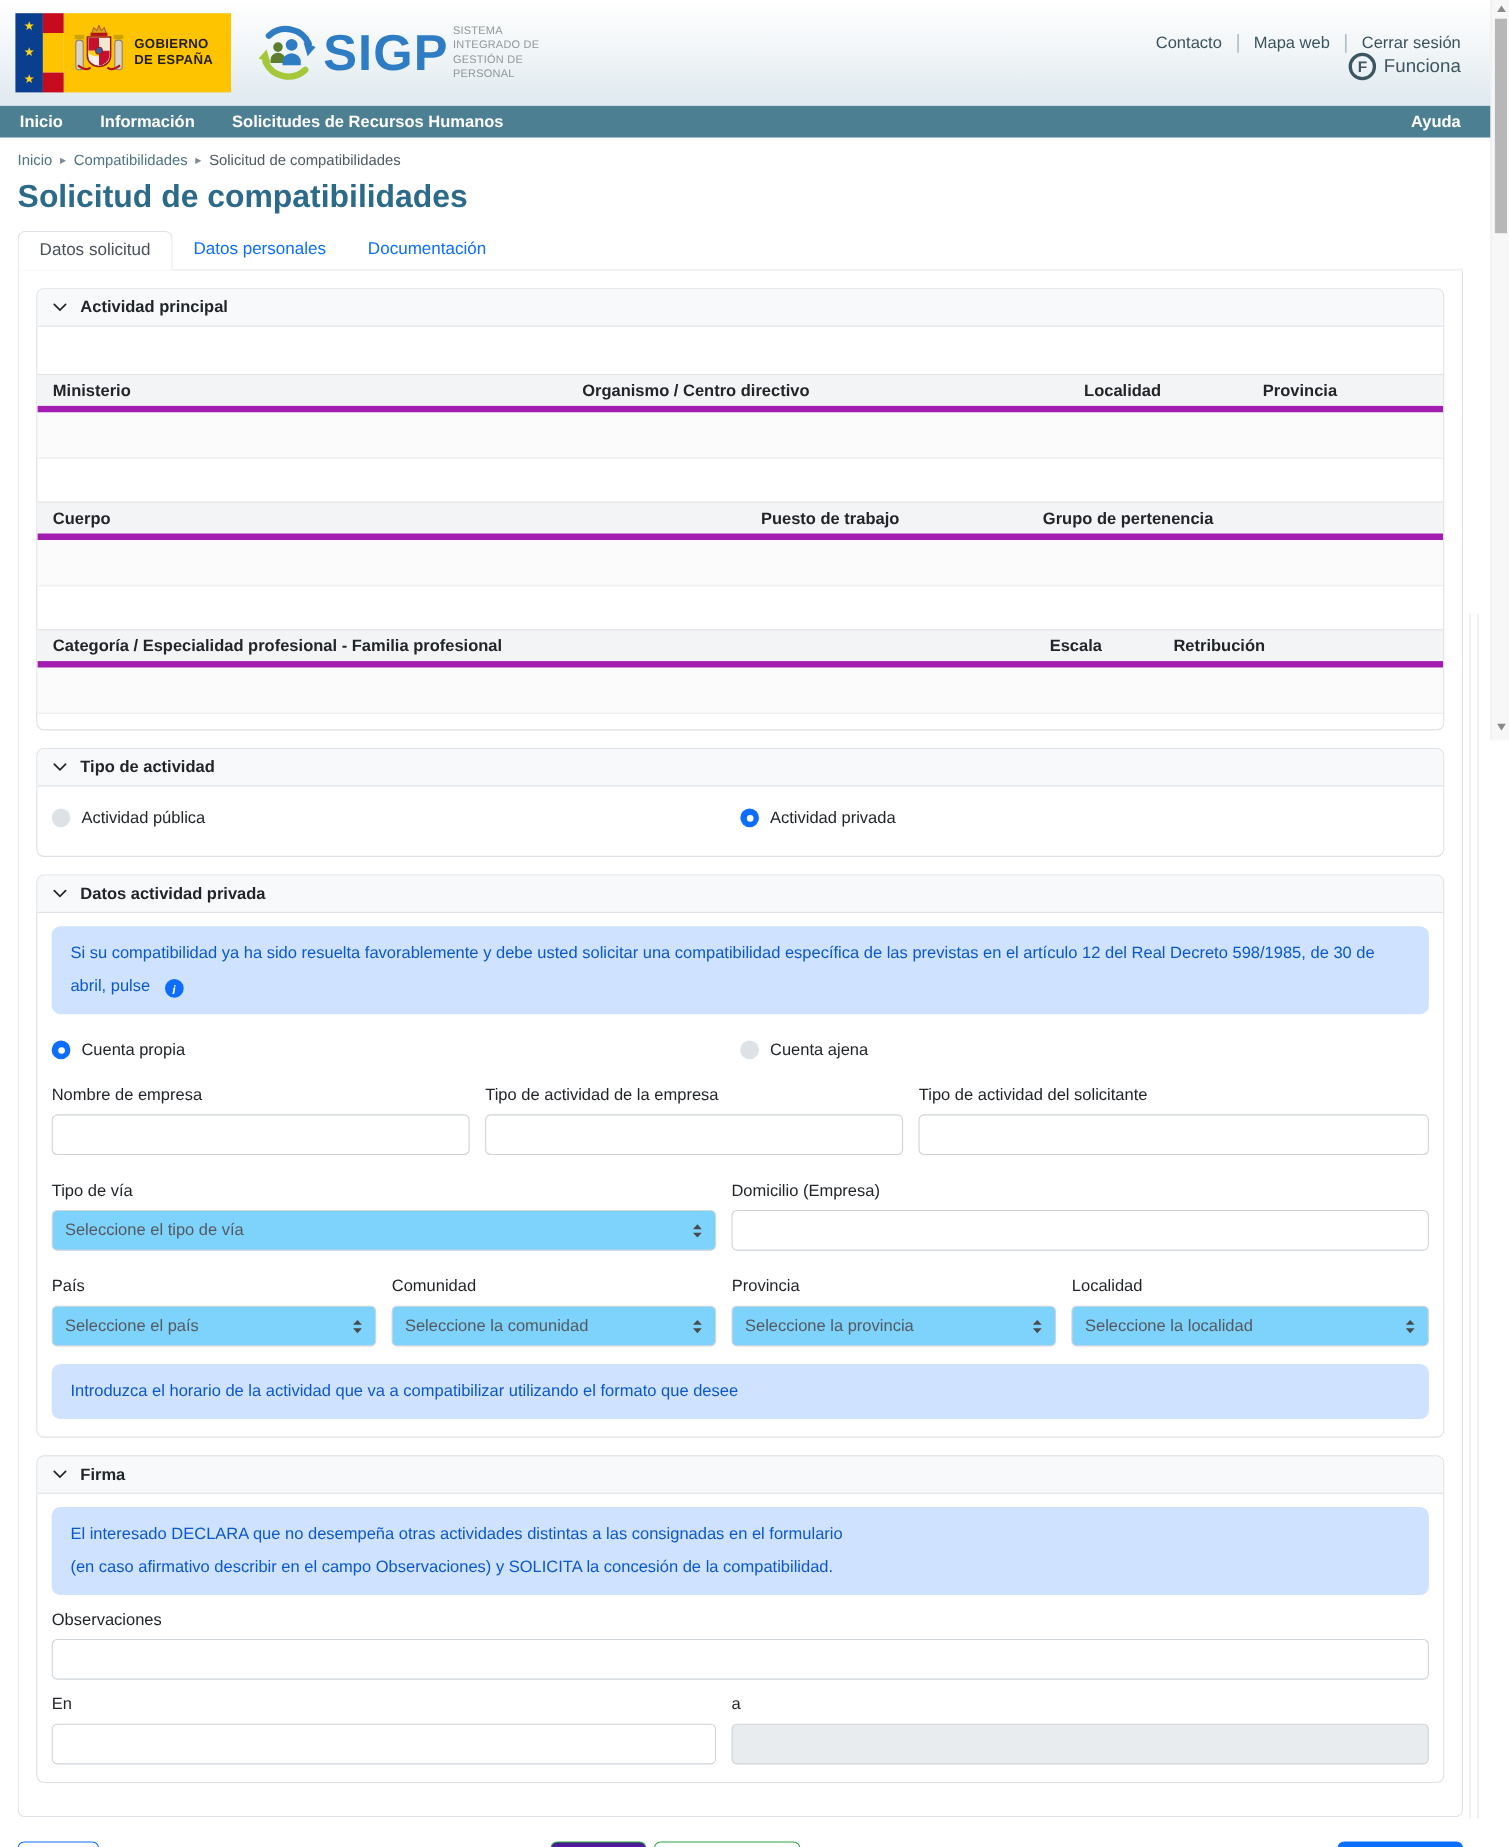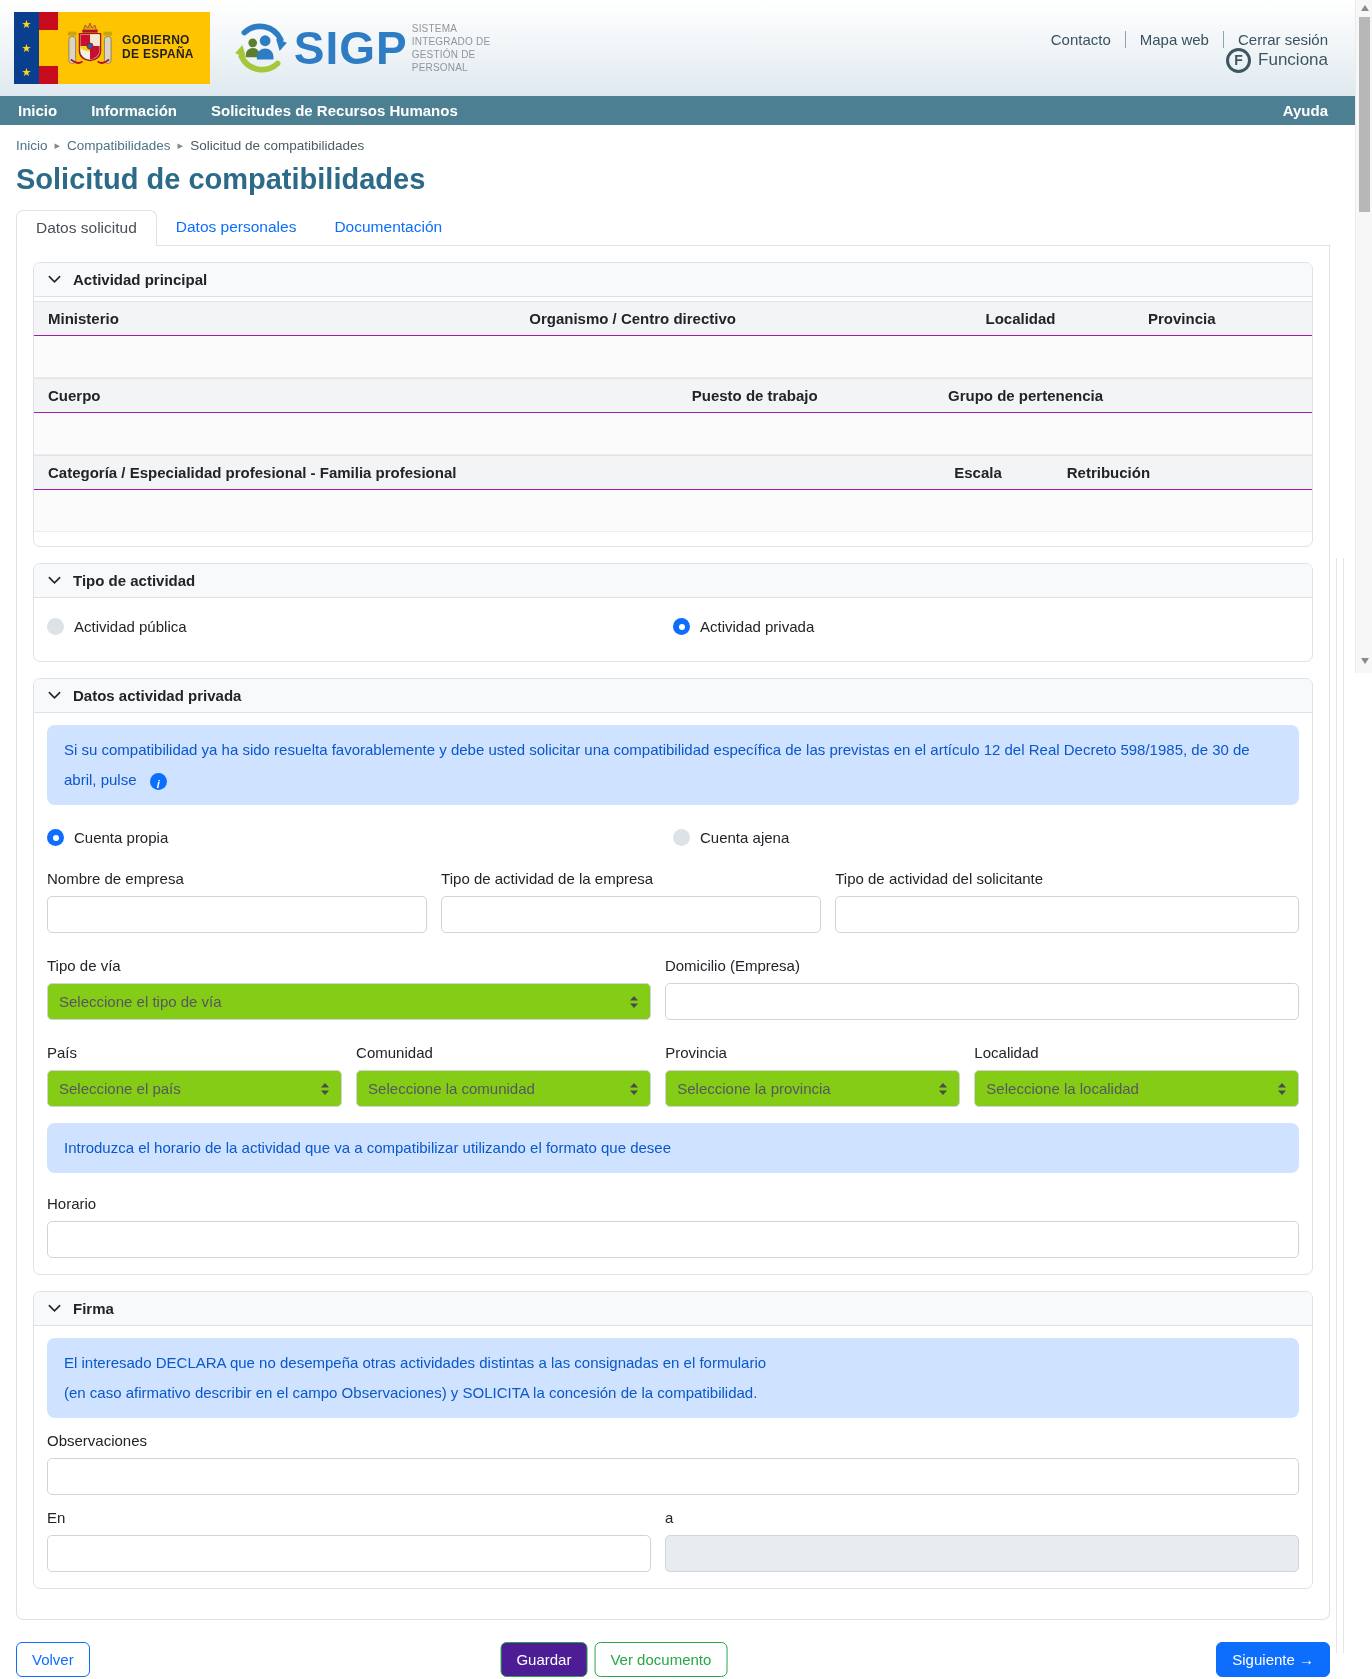--- a/index.html
+++ b/index.html
@@ -64,22 +64,22 @@
     padding:16px 16px 30px; display:flex; flex-direction:column; gap:16px; background:#fff; }
 
   .section { border:1px solid #dee2e6; border-radius:7px; overflow:hidden; background:#fff; }
   .section-header { background:#f8f9fa; border-bottom:1px solid #dee2e6; padding:8px 13px;
     display:flex; align-items:center; gap:11px; font-weight:bold; font-size:15px; cursor:pointer; }
   .section-body { padding:12px 13px 16px; }
 
   
   .table-body { padding:4px 0 14px; }
   .trow { display:grid; padding:0 14px; align-items:center; }
-  .thead { background:#f3f4f6; border-top:1px solid #e3e4e6; border-bottom:1px solid #a21caf;
-    min-height:35px; font-weight:bold; font-size:15px; }
+  .thead { background:#f3f4f6; border-top:1px solid #e3e4e6; border-bottom:6px solid #a21caf;
+    min-height:35px; font-weight:bold; font-size:15px;margin-top:39px; }
   .tdata { background:#fbfbfc; min-height:42px; border-bottom:1px solid #ededee; font-size:15px; }
   .cols-a { grid-template-columns:38.5% 36.5% 13% 12%; }
   .cols-b { grid-template-columns:51.5% 20.5% 28%; }
   .cols-c { grid-template-columns:72.5% 9% 18.5%; }
 
   
   .radios-2col { display:grid; grid-template-columns:1fr 1fr; padding:8px 0 10px; }
   .radio-row { display:flex; align-items:center; gap:10px; font-size:15px; cursor:pointer; }
   .radio { width:17px; height:17px; border-radius:50%; flex:0 0 auto; position:relative; }
   .radio.on { background:#0d6efd; }
@@ -94,21 +94,21 @@
     margin-left:9px; vertical-align:-3px; cursor:pointer; }
   .info-icon::after { content:'i'; }
 
   
   .flabel { display:block; font-size:15px; color:#212529; margin-bottom:9px; }
   .finput { width:100%; height:37px; border:1px solid #ced4da; border-radius:5px;
     padding:0 10px; font-size:15px; font-family:inherit; background:#fff; }
   .finput:disabled, .finput.disabled { background:#e9ecef; }
   .fselect { width:100%; height:37px; border:1px solid #ced4da; border-radius:5px;
     padding:0 11px; display:flex; align-items:center; justify-content:space-between;
-    color:#55595f; font-size:15px; cursor:pointer; background:#84cc16; }
+    color:#55595f; font-size:15px; cursor:pointer; background:#7dd3fc; }
   .sel-caret { display:flex; align-items:center; }
   .grid-3 { display:grid; grid-template-columns:1fr 1fr 1.22fr; gap:14px; margin-top:14px; }
   .grid-2 { display:grid; grid-template-columns:1fr 1.05fr; gap:14px; }
   .grid-4 { display:grid; grid-template-columns:1fr 1fr 1fr 1.1fr; gap:14px; }
   .mt14 { margin-top:14px; } .mt16 { margin-top:16px; } .mt22 { margin-top:22px; } .mt24 { margin-top:24px; }
 
   
   .actions { display:flex; align-items:center; margin-top:22px; position:relative; }
   .btn { font-family:inherit; font-size:15px; padding:8px 15px; border-radius:6px;
     cursor:pointer; background:#fff; border:1px solid transparent; }
@@ -399,24 +399,20 @@
                   </svg>
               </span>
             </div>
           </div>
         </div>
 
         <div class="alert mt16">
           <span>Introduzca el horario de la actividad que va a compatibilizar utilizando el formato que desee</span>
         </div>
 
-        <div class="field mt22">
-          <label class="flabel">Horario</label>
-          <input class="finput" value="" style="">
-        </div>
       </div>
     </section>
 
     <section class="section">
       <div class="section-header">
         <svg width="15" height="15" viewBox="0 0 16 16">
           <path d="M2.5 5 L8 10.5 L13.5 5" fill="none" stroke="#212529" stroke-width="1.7" stroke-linecap="round"></path>
         </svg>
         <span>Firma</span>
       </div>

